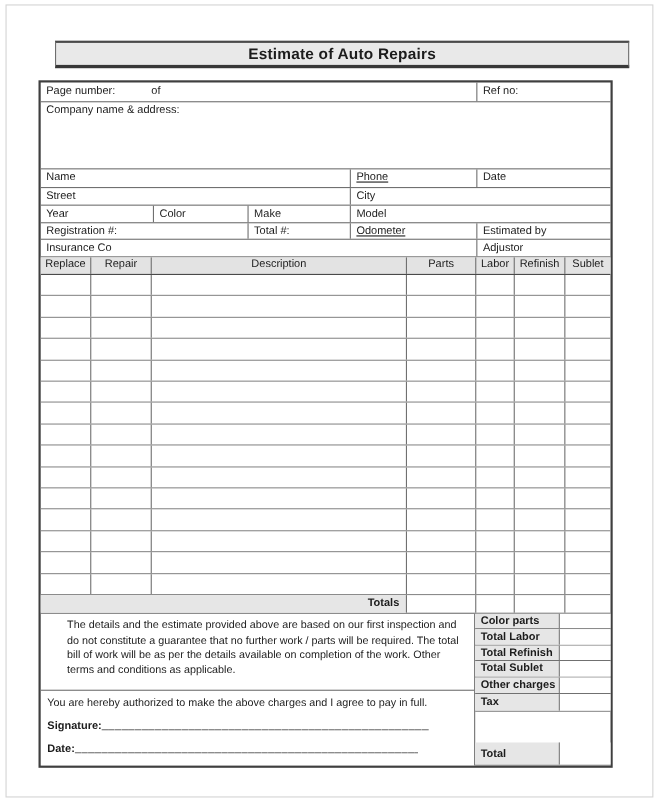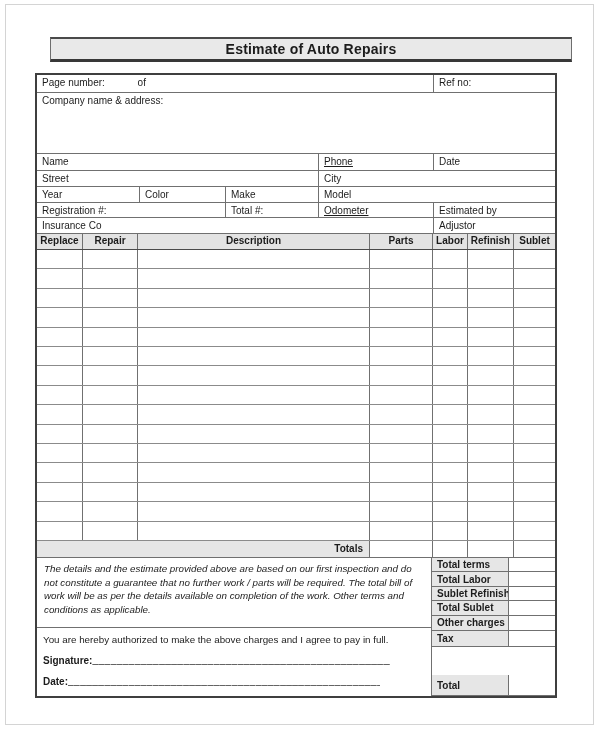--- a/index.html
+++ b/index.html
@@ -37,40 +37,40 @@
 
   .r-company { height:61px; }
   .r-company .cell { white-space:normal; }
   .r-contact { height:17px; }
   .r-address { height:16px; }
   .r-vehicle { height:16px; }
   .r-id      { height:15px; }
   .r-ins     { height:16px; }
 
   .r-thead { height:16px; background:var(--table-header,#e3e3e3); border-bottom:1px solid #4a4a4a; }
-  .r-thead .cell { font-weight:bold; text-align:center; padding:1px 0 0 0; font-size:10px; }
+  .r-thead .cell { font-weight:normal; text-align:center; padding:1px 0 0 0; font-size:10px; }
   .c0 { width:46px; } .c1 { width:55px; } .c2 { width:232px; }
   .c3 { width:63px; } .c4 { width:35px; } .c5 { width:46px; } .c6 { flex:1; border-right:none; }
 
   .t-body { flex:1; display:flex; flex-direction:column; }
   .trow { display:flex; flex:1; border-bottom:1px solid #8b8b8b; }
   .trow .cell { padding:0; }
 
   .r-totals { height:17px;justify-content:center; }
   .totals-label {
     width:333px; background:var(--totals-row,#e6e6e6);
     font-weight:bold; text-align:right; padding:2px 6px 0 0; font-size:10px;
     border-right:1px solid #707070;
   }
 
   .r-bottom { height:138px; display:flex; border-bottom:none; }
   .bottom-left { width:395px; border-right:1px solid #707070; display:flex; flex-direction:column; }
   .disclaimer {
     height:70px; border-bottom:1px solid #707070;
-    padding:4px 8px 0 7px; font-size:9.8px; line-height:1.38; color:#222;font-style:italic;
+    padding:4px 8px 0 24px; font-size:9.8px; line-height:1.38; color:#222;
   }
   .auth { flex:1; padding:6px 8px 0 6px; font-size:9.8px; }
   .sig-row { margin-top:9px; display:flex; align-items:flex-end; }
   .sig-label { font-size:10px; font-weight:bold; white-space:nowrap; }
   .line-span {
     display:inline-block; overflow:hidden; white-space:nowrap;
     font-size:10px; letter-spacing:.5px; height:12px;
   }
   .sig-line { width:298px; } .date-line { width:312px; }
 
@@ -338,29 +338,29 @@
               <span class="line-span sig-line">____________________________________________________________</span>
           </div>
           <div class="sig-row">
             <span class="sig-label">Date: </span>
               <span class="line-span date-line">____________________________________________________________</span>
           </div>
         </div>
       </div>
       <div class="bottom-right">
         <div class="sum-row sr1">
-          <div class="sum-label">Total terms</div>
+          <div class="sum-label">Color parts</div>
           <div class="sum-value"></div>
         </div>
         <div class="sum-row sr2">
           <div class="sum-label">Total Labor</div>
           <div class="sum-value"></div>
         </div>
         <div class="sum-row sr3">
-          <div class="sum-label">Sublet Refinish</div>
+          <div class="sum-label">Total Refinish</div>
           <div class="sum-value"></div>
         </div>
         <div class="sum-row sr4">
           <div class="sum-label">Total Sublet</div>
           <div class="sum-value"></div>
         </div>
         <div class="sum-row sr5">
           <div class="sum-label">Other charges</div>
           <div class="sum-value"></div>
         </div>

